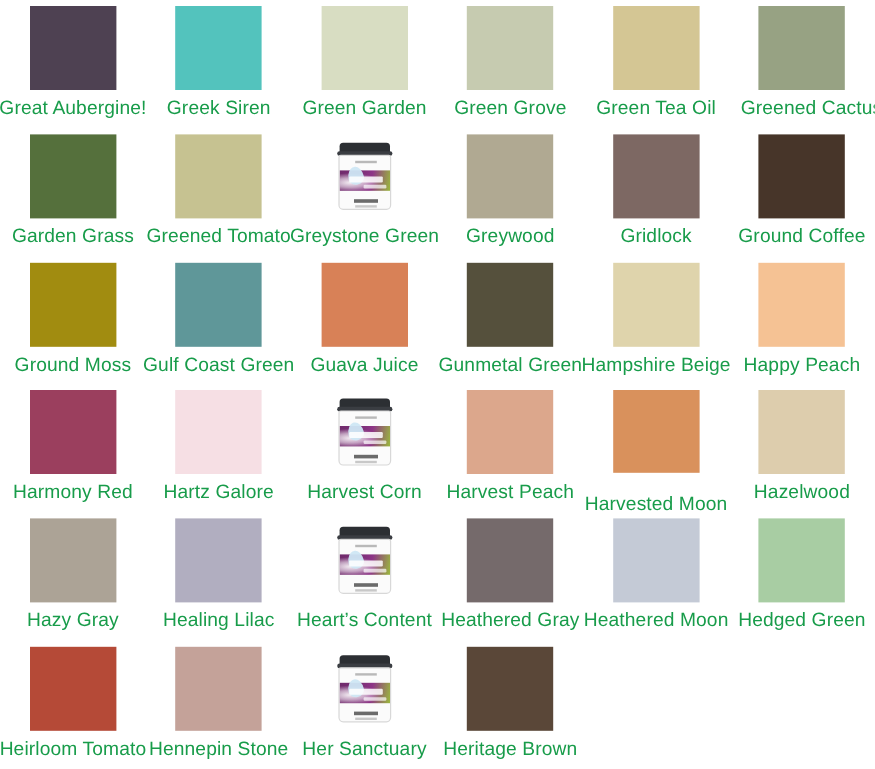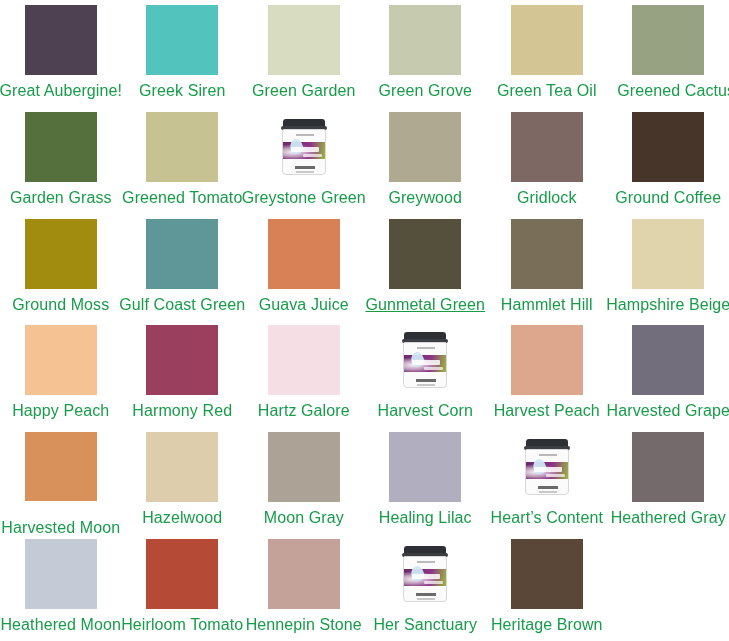--- a/index.html
+++ b/index.html
@@ -231,25 +231,21 @@
     <div class="swatch-cell">
       <div class="chip" style="background-color: rgb(95, 151, 153);"></div>
       <div class="color-label" style="color: rgb(24, 156, 74);">Gulf Coast Green</div>
     </div>
     <div class="swatch-cell">
       <div class="chip" style="background-color: rgb(216, 129, 87);"></div>
       <div class="color-label" style="color: rgb(24, 156, 74);">Guava Juice</div>
     </div>
     <div class="swatch-cell">
       <div class="chip" style="background-color: rgb(85, 80, 60);"></div>
-      <div class="color-label" style="color: rgb(24, 156, 74); text-decoration: underline;">Gunmetal Green</div>
-    </div>
-    <div class="swatch-cell">
-      <div class="chip" style="background-color: rgb(121, 110, 88);"></div>
-      <div class="color-label" style="color: rgb(24, 156, 74);">Hammlet Hill</div>
+      <div class="color-label" style="color: rgb(24, 156, 74);">Gunmetal Green</div>
     </div>
     <div class="swatch-cell">
       <div class="chip" style="background-color: rgb(223, 212, 172);"></div>
       <div class="color-label" style="color: rgb(24, 156, 74);">Hampshire Beige</div>
     </div>
     <div class="swatch-cell">
       <div class="chip" style="background-color: rgb(245, 194, 148);"></div>
       <div class="color-label" style="color: rgb(24, 156, 74);">Happy Peach</div>
     </div>
     <div class="swatch-cell">
@@ -277,34 +273,30 @@
           </div>
         </div>
       </div>
       <div class="color-label" style="color: rgb(24, 156, 74);">Harvest Corn</div>
     </div>
     <div class="swatch-cell">
       <div class="chip" style="background-color: rgb(220, 167, 140);"></div>
       <div class="color-label" style="color: rgb(24, 156, 74);">Harvest Peach</div>
     </div>
     <div class="swatch-cell">
-      <div class="chip" style="background-color: rgb(115, 110, 124);"></div>
-      <div class="color-label" style="color: rgb(24, 156, 74);">Harvested Grape</div>
-    </div>
-    <div class="swatch-cell">
       <div class="chip" style="background-color: rgb(217, 145, 92);"></div>
       <div class="color-label" style="color: rgb(24, 156, 74); margin-top: 20px;">Harvested Moon</div>
     </div>
     <div class="swatch-cell">
       <div class="chip" style="background-color: rgb(221, 205, 173);"></div>
       <div class="color-label" style="color: rgb(24, 156, 74);">Hazelwood</div>
     </div>
     <div class="swatch-cell">
       <div class="chip" style="background-color: rgb(172, 163, 150);"></div>
-      <div class="color-label" style="color: rgb(24, 156, 74);">Moon Gray</div>
+      <div class="color-label" style="color: rgb(24, 156, 74);">Hazy Gray</div>
     </div>
     <div class="swatch-cell">
       <div class="chip" style="background-color: rgb(177, 174, 192);"></div>
       <div class="color-label" style="color: rgb(24, 156, 74);">Healing Lilac</div>
     </div>
     <div class="swatch-cell">
       <div class="can-wrap">
         <div class="can">
           <div class="lid"></div>
           <div class="lid-lip"></div>
@@ -324,20 +316,24 @@
     </div>
     <div class="swatch-cell">
       <div class="chip" style="background-color: rgb(117, 106, 107);"></div>
       <div class="color-label" style="color: rgb(24, 156, 74);">Heathered Gray</div>
     </div>
     <div class="swatch-cell">
       <div class="chip" style="background-color: rgb(196, 202, 214);"></div>
       <div class="color-label" style="color: rgb(24, 156, 74);">Heathered Moon</div>
     </div>
     <div class="swatch-cell">
+      <div class="chip" style="background-color: rgb(168, 205, 163);"></div>
+      <div class="color-label" style="color: rgb(24, 156, 74);">Hedged Green</div>
+    </div>
+    <div class="swatch-cell">
       <div class="chip" style="background-color: rgb(181, 74, 55);"></div>
       <div class="color-label" style="color: rgb(24, 156, 74);">Heirloom Tomato</div>
     </div>
     <div class="swatch-cell">
       <div class="chip" style="background-color: rgb(196, 162, 153);"></div>
       <div class="color-label" style="color: rgb(24, 156, 74);">Hennepin Stone</div>
     </div>
     <div class="swatch-cell">
       <div class="can-wrap">
         <div class="can">

